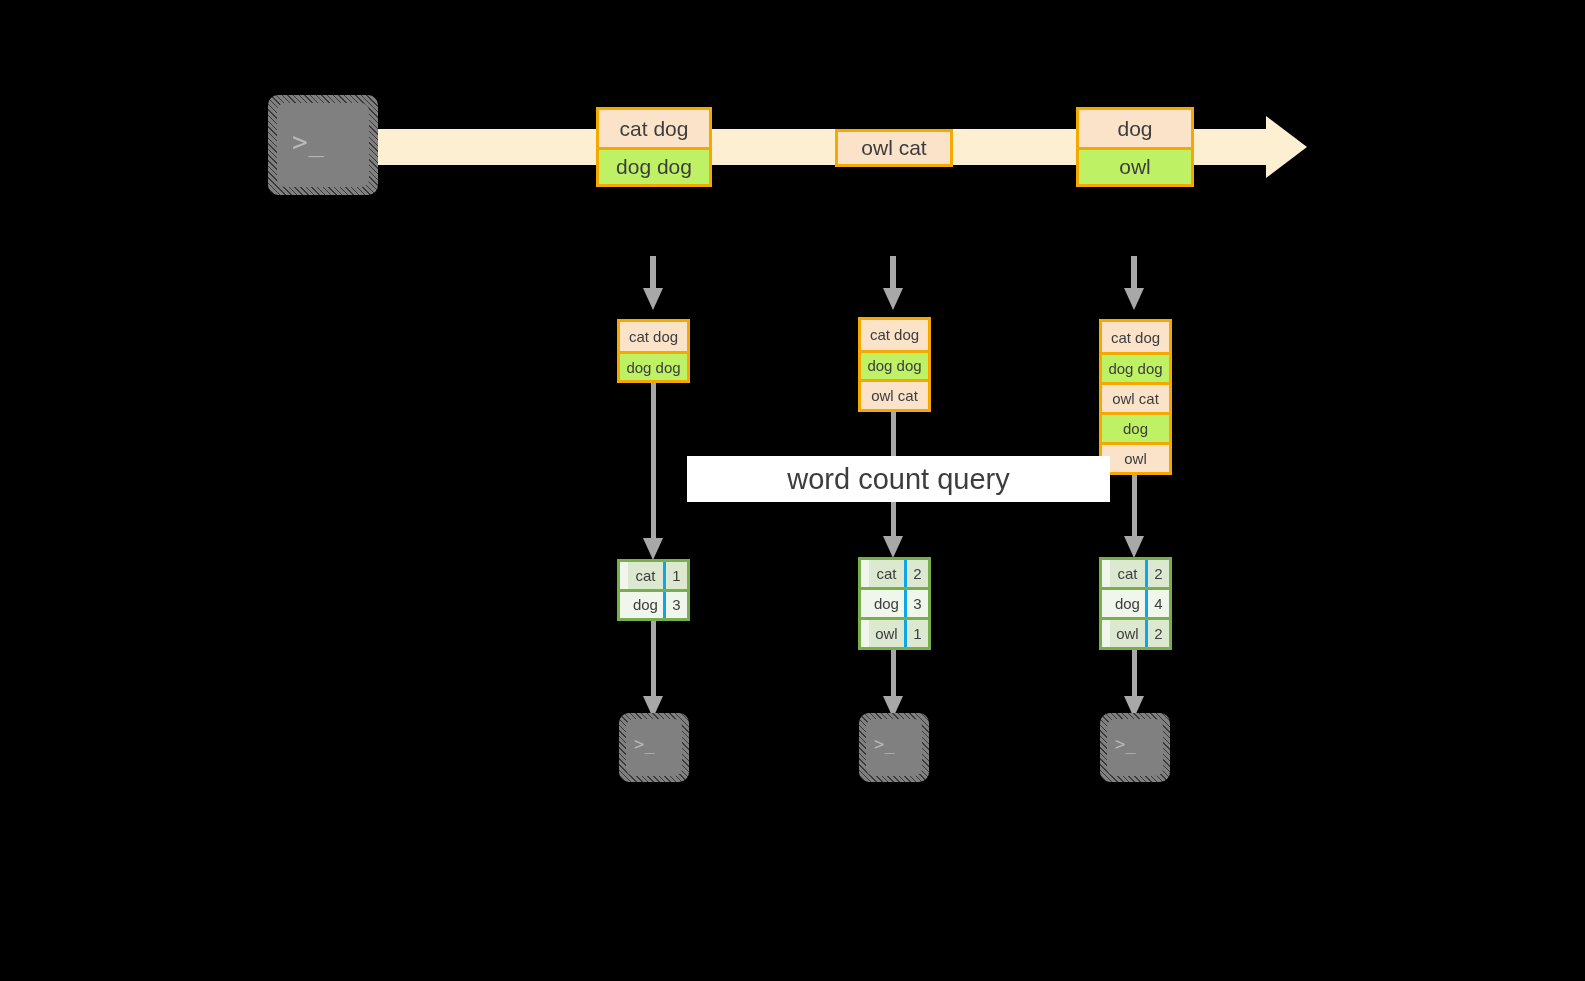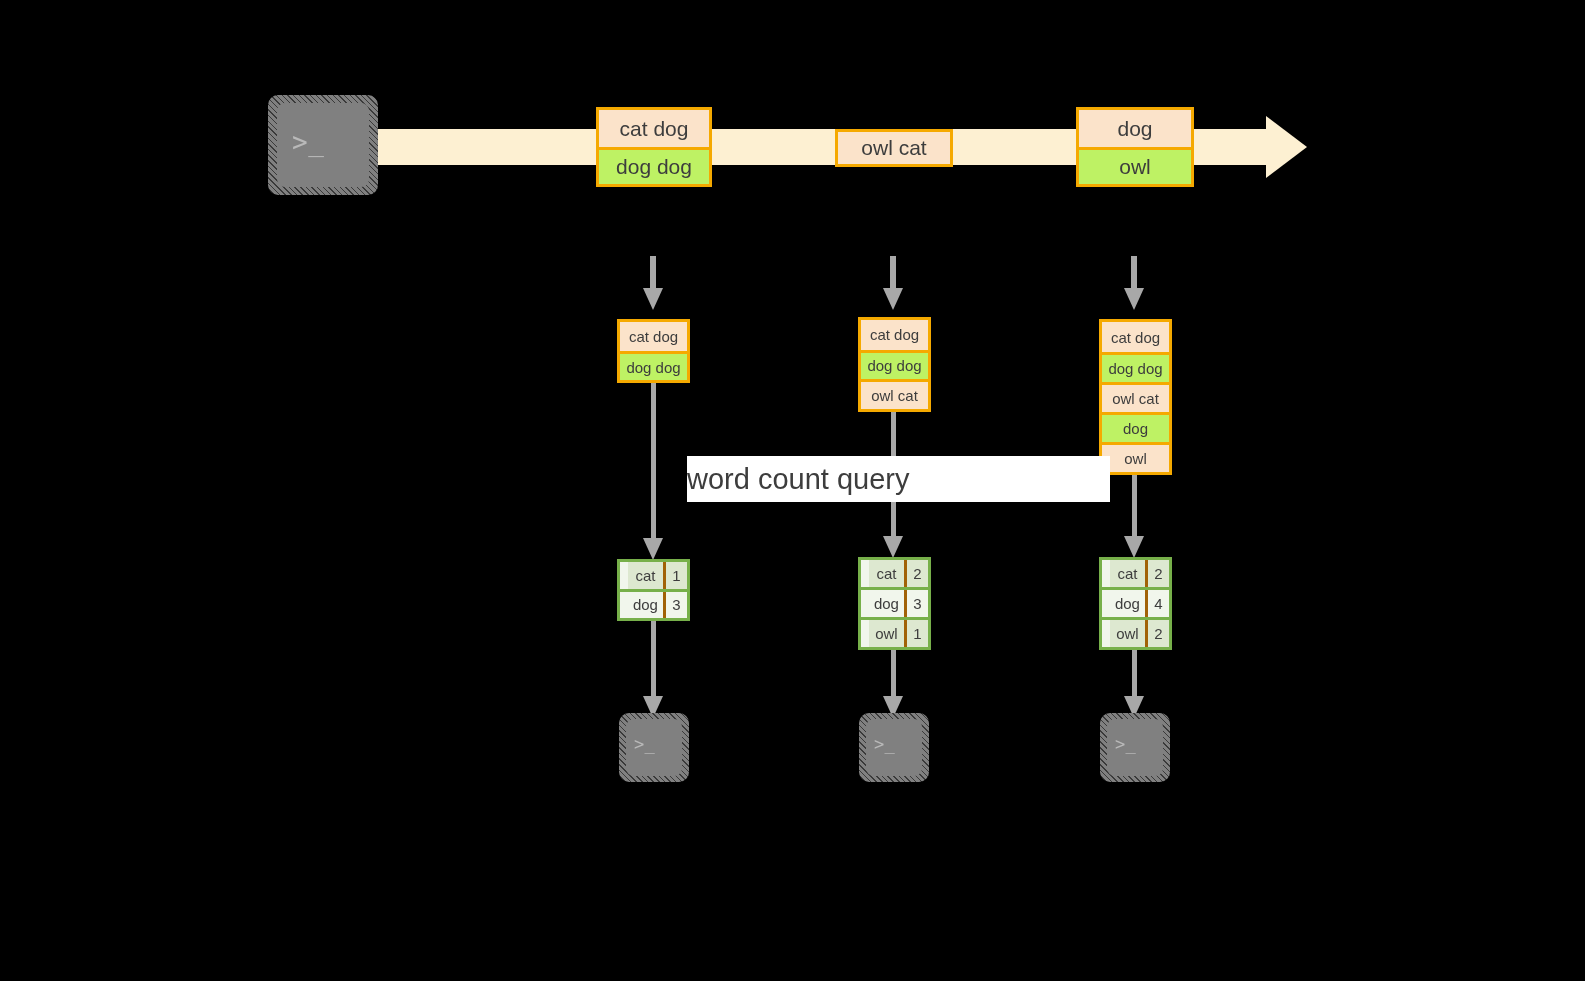--- a/index.html
+++ b/index.html
@@ -93,21 +93,21 @@
   .grow + .grow { border-top: 3px solid #77B04A; }
   .gcell {
     box-sizing: border-box;
     display: flex;
     align-items: center;
     justify-content: center;
     color: #3d3d3d;
     background: #F1F6EC;
     white-space: nowrap;
   }
-  .gcell.key { border-right: 3px solid #a16207; margin-left: 8px; }
+  .gcell.key { border-right: 3px solid #0ea5e9; margin-left: 8px; }
   .grow.alt .gcell { background: #DDE8D0; }
 
   
   .vline {
     position: absolute;
     background: #A8A8A8;
   }
   .vdash {
     position: absolute;
     background-image: linear-gradient(#A8A8A8 0 0);
@@ -121,20 +121,21 @@
     border-style: solid;
     border-color: #A8A8A8 transparent transparent transparent;
   }
 
   
   .banner {
     position: absolute;
     background: #FFFFFF;
     display: flex;
     align-items: center;
+    justify-content: center;
     color: #3d3d3d;
     white-space: nowrap;
   }
 </style>
 </head>
 <body>
 
 <div id="stage">
 
   <div class="band" style="left:366px; top:129px; width:900px; height:36px;"></div>

